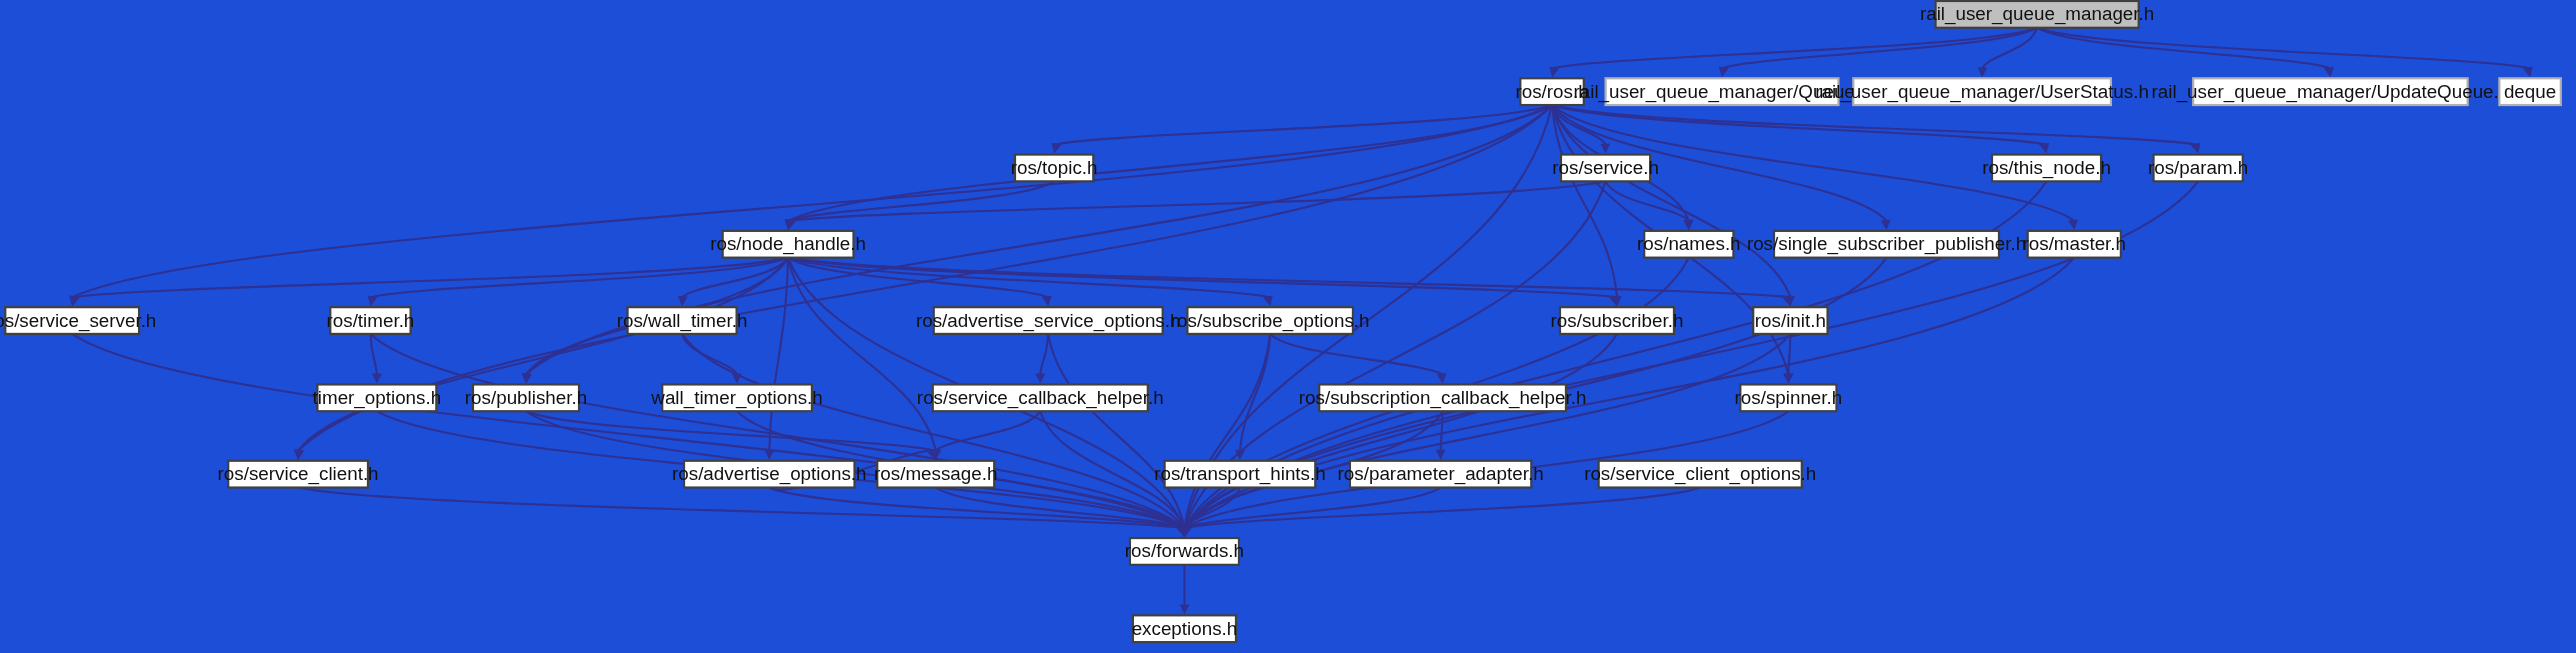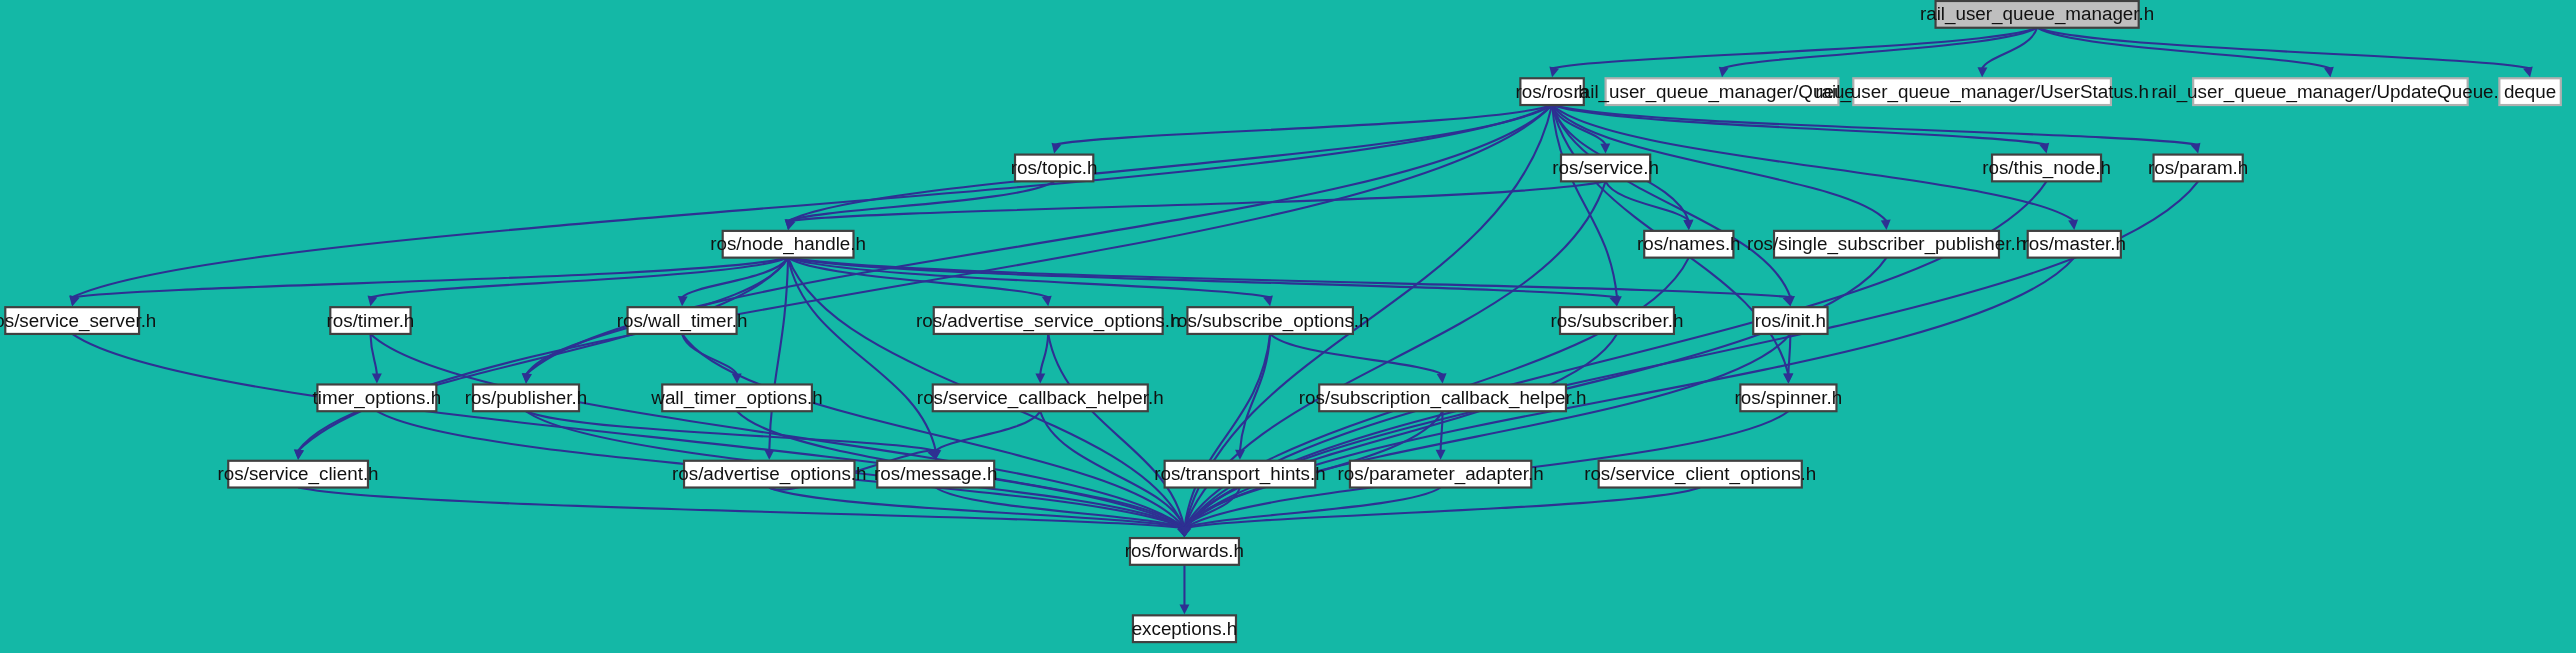--- a/index.html
+++ b/index.html
@@ -7,21 +7,21 @@
     padding: 0;
     background: #ffffff;
   }
   body {
     font-family: "Liberation Sans", sans-serif;
   }
   #graph-wrap {
     position: relative;
     width: 2576px;
     height: 653px;
-    background: #14b8a6;
+    background: #1d4ed8;
     overflow: hidden;
   }
   svg#dep-graph {
     display: block;
     width: 2576px;
     height: 653px;
   }
   .node-box {
     fill: #ffffff;
     stroke: #404040;

